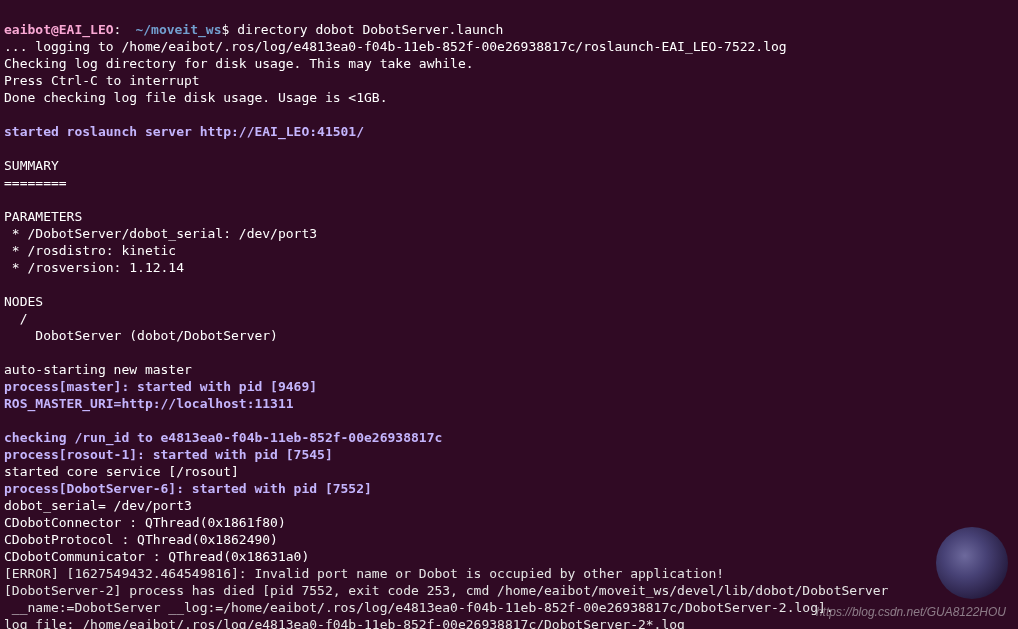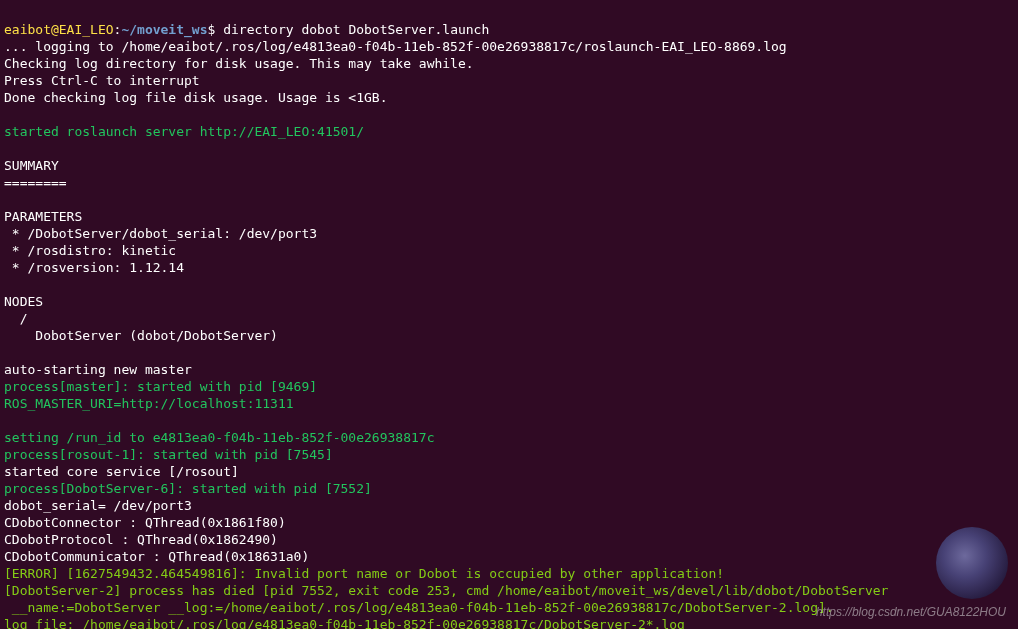--- a/index.html
+++ b/index.html
@@ -12,25 +12,25 @@
     width: 1018px;
     height: 629px;
     overflow: hidden;
     position: relative;
   }
   .terminal {
     padding: 4px 4px;
     color: #ffffff;
     white-space: pre;
   }
-  .green { color: #fde047; font-weight: normal; }
-  .blue  { color: #729fcf; font-weight: bold; }
+  .green { color: #f9a8d4; font-weight: bold; }
+  .blue  { color: #729fcf; font-weight: bold; margin-left: 14px; }
   .white { color: #ffffff; }
-  .wbold { color: #22c55e; font-weight: normal; }
-  .red   { color: #84cc16; margin-top: 36px; }
+  .wbold { color: #c4b5fd; font-weight: bold; }
+  .red   { color: #e5e5e5; margin-top: 36px; }
   .watermark {
     position: absolute;
     right: 12px;
     bottom: 8px;
     color: #d8d8d8;
     opacity: 0.55;
     font-family: Arial, sans-serif;
     font-size: 12px;
     font-style: italic;
   }
@@ -43,21 +43,21 @@
     border-radius: 50%;
     background: radial-gradient(circle at 40% 40%, #9fb7ff 0%, #5a6fb8 35%, #1d2a55 75%, #0a1433 100%);
     opacity: 0.55;
   }
 </style>
 </head>
 <body>
 
 <div class="terminal">
 <span class="green">eaibot@EAI_LEO</span><span class="white">:</span><span class="blue">~/moveit_ws</span><span class="white">$ </span><span class="white">directory dobot DobotServer.launch</span>
-<span class="white">... logging to /home/eaibot/.ros/log/e4813ea0-f04b-11eb-852f-00e26938817c/roslaunch-EAI_LEO-8869.log</span>
+<span class="white">... logging to /home/eaibot/.ros/log/e4813ea0-f04b-11eb-852f-00e26938817c/roslaunch-EAI_LEO-7522.log</span>
 <span class="white">Checking log directory for disk usage. This may take awhile.</span>
 <span class="white">Press Ctrl-C to interrupt</span>
 <span class="white">Done checking log file disk usage. Usage is &lt;1GB.</span>
 <span class="white"></span>
 <span class="wbold">started roslaunch server http://EAI_LEO:41501/</span>
 <span class="white"></span>
 <span class="white">SUMMARY</span>
 <span class="white">========</span>
 <span class="white"></span>
 <span class="white">PARAMETERS</span>
@@ -66,21 +66,21 @@
 <span class="white"> * /rosversion: 1.12.14</span>
 <span class="white"></span>
 <span class="white">NODES</span>
 <span class="white">  /</span>
 <span class="white">    DobotServer (dobot/DobotServer)</span>
 <span class="white"></span>
 <span class="white">auto-starting new master</span>
 <span class="wbold">process[master]: started with pid [9469]</span>
 <span class="wbold">ROS_MASTER_URI=http://localhost:11311</span>
 <span class="white"></span>
-<span class="wbold">setting /run_id to e4813ea0-f04b-11eb-852f-00e26938817c</span>
+<span class="wbold">checking /run_id to e4813ea0-f04b-11eb-852f-00e26938817c</span>
 <span class="wbold">process[rosout-1]: started with pid [7545]</span>
 <span class="white">started core service [/rosout]</span>
 <span class="wbold">process[DobotServer-6]: started with pid [7552]</span>
 <span class="white">dobot_serial= /dev/port3</span>
 <span class="white">CDobotConnector : QThread(0x1861f80)</span>
 <span class="white">CDobotProtocol : QThread(0x1862490)</span>
 <span class="white">CDobotCommunicator : QThread(0x18631a0)</span>
 <span class="red">[ERROR] [1627549432.464549816]: Invalid port name or Dobot is occupied by other application!</span>
 <span class="red">[DobotServer-2] process has died [pid 7552, exit code 253, cmd /home/eaibot/moveit_ws/devel/lib/dobot/DobotServer</span>
 <span class="red"> __name:=DobotServer __log:=/home/eaibot/.ros/log/e4813ea0-f04b-11eb-852f-00e26938817c/DobotServer-2.log].</span>

